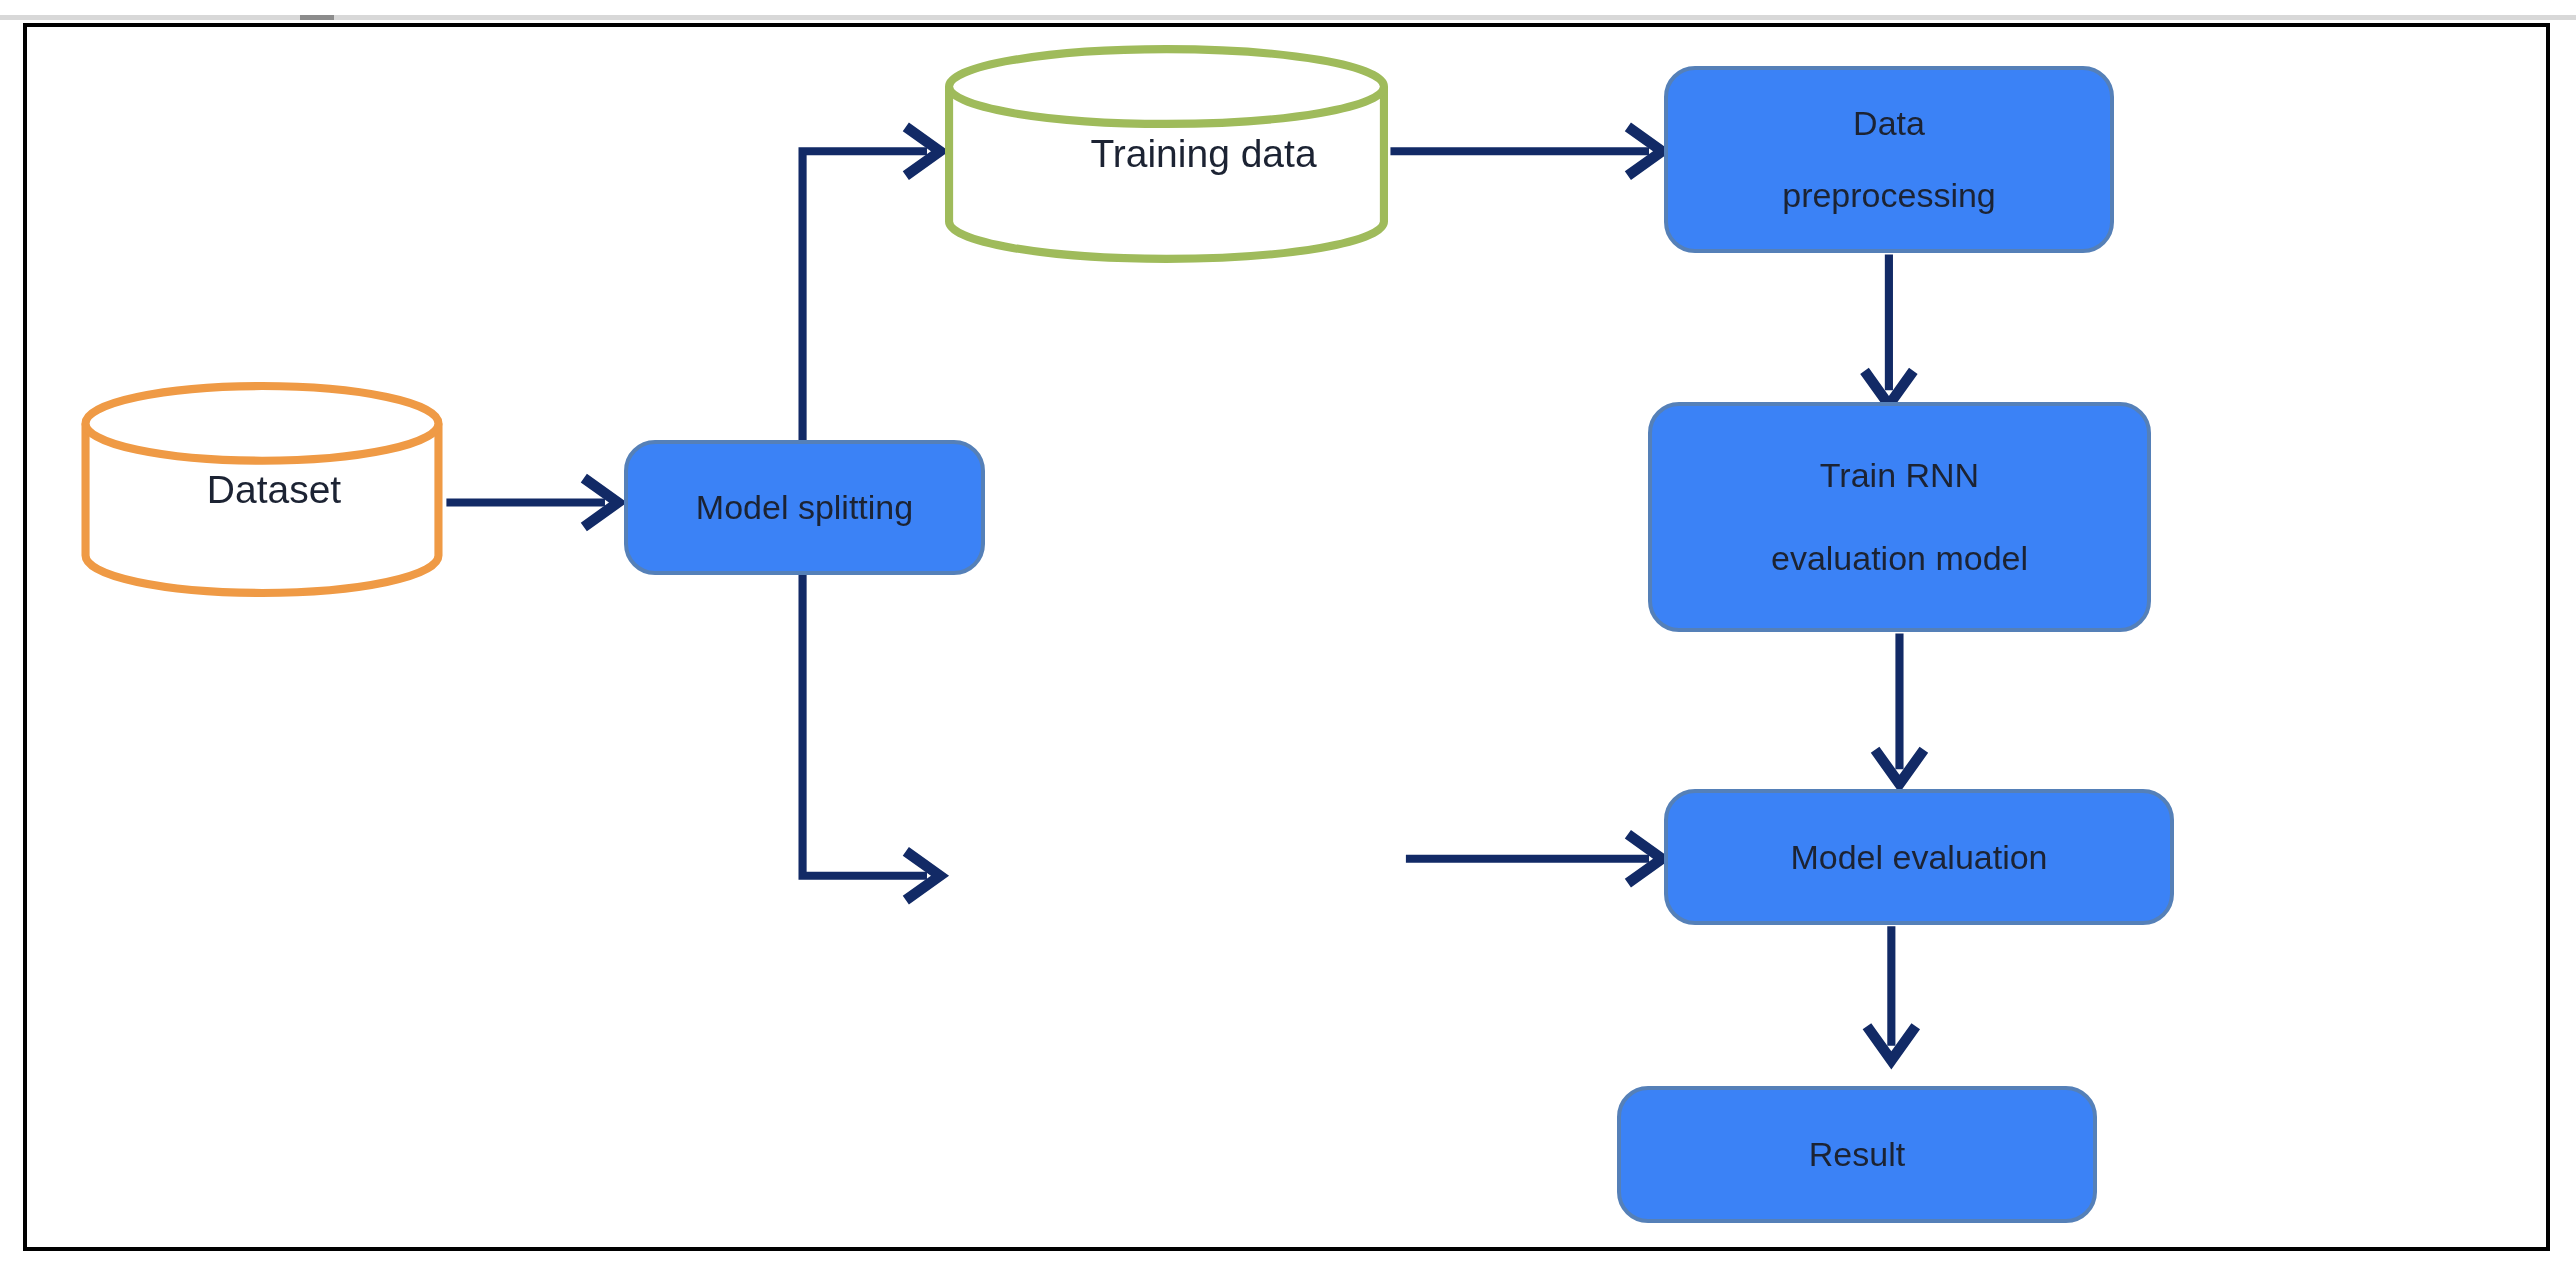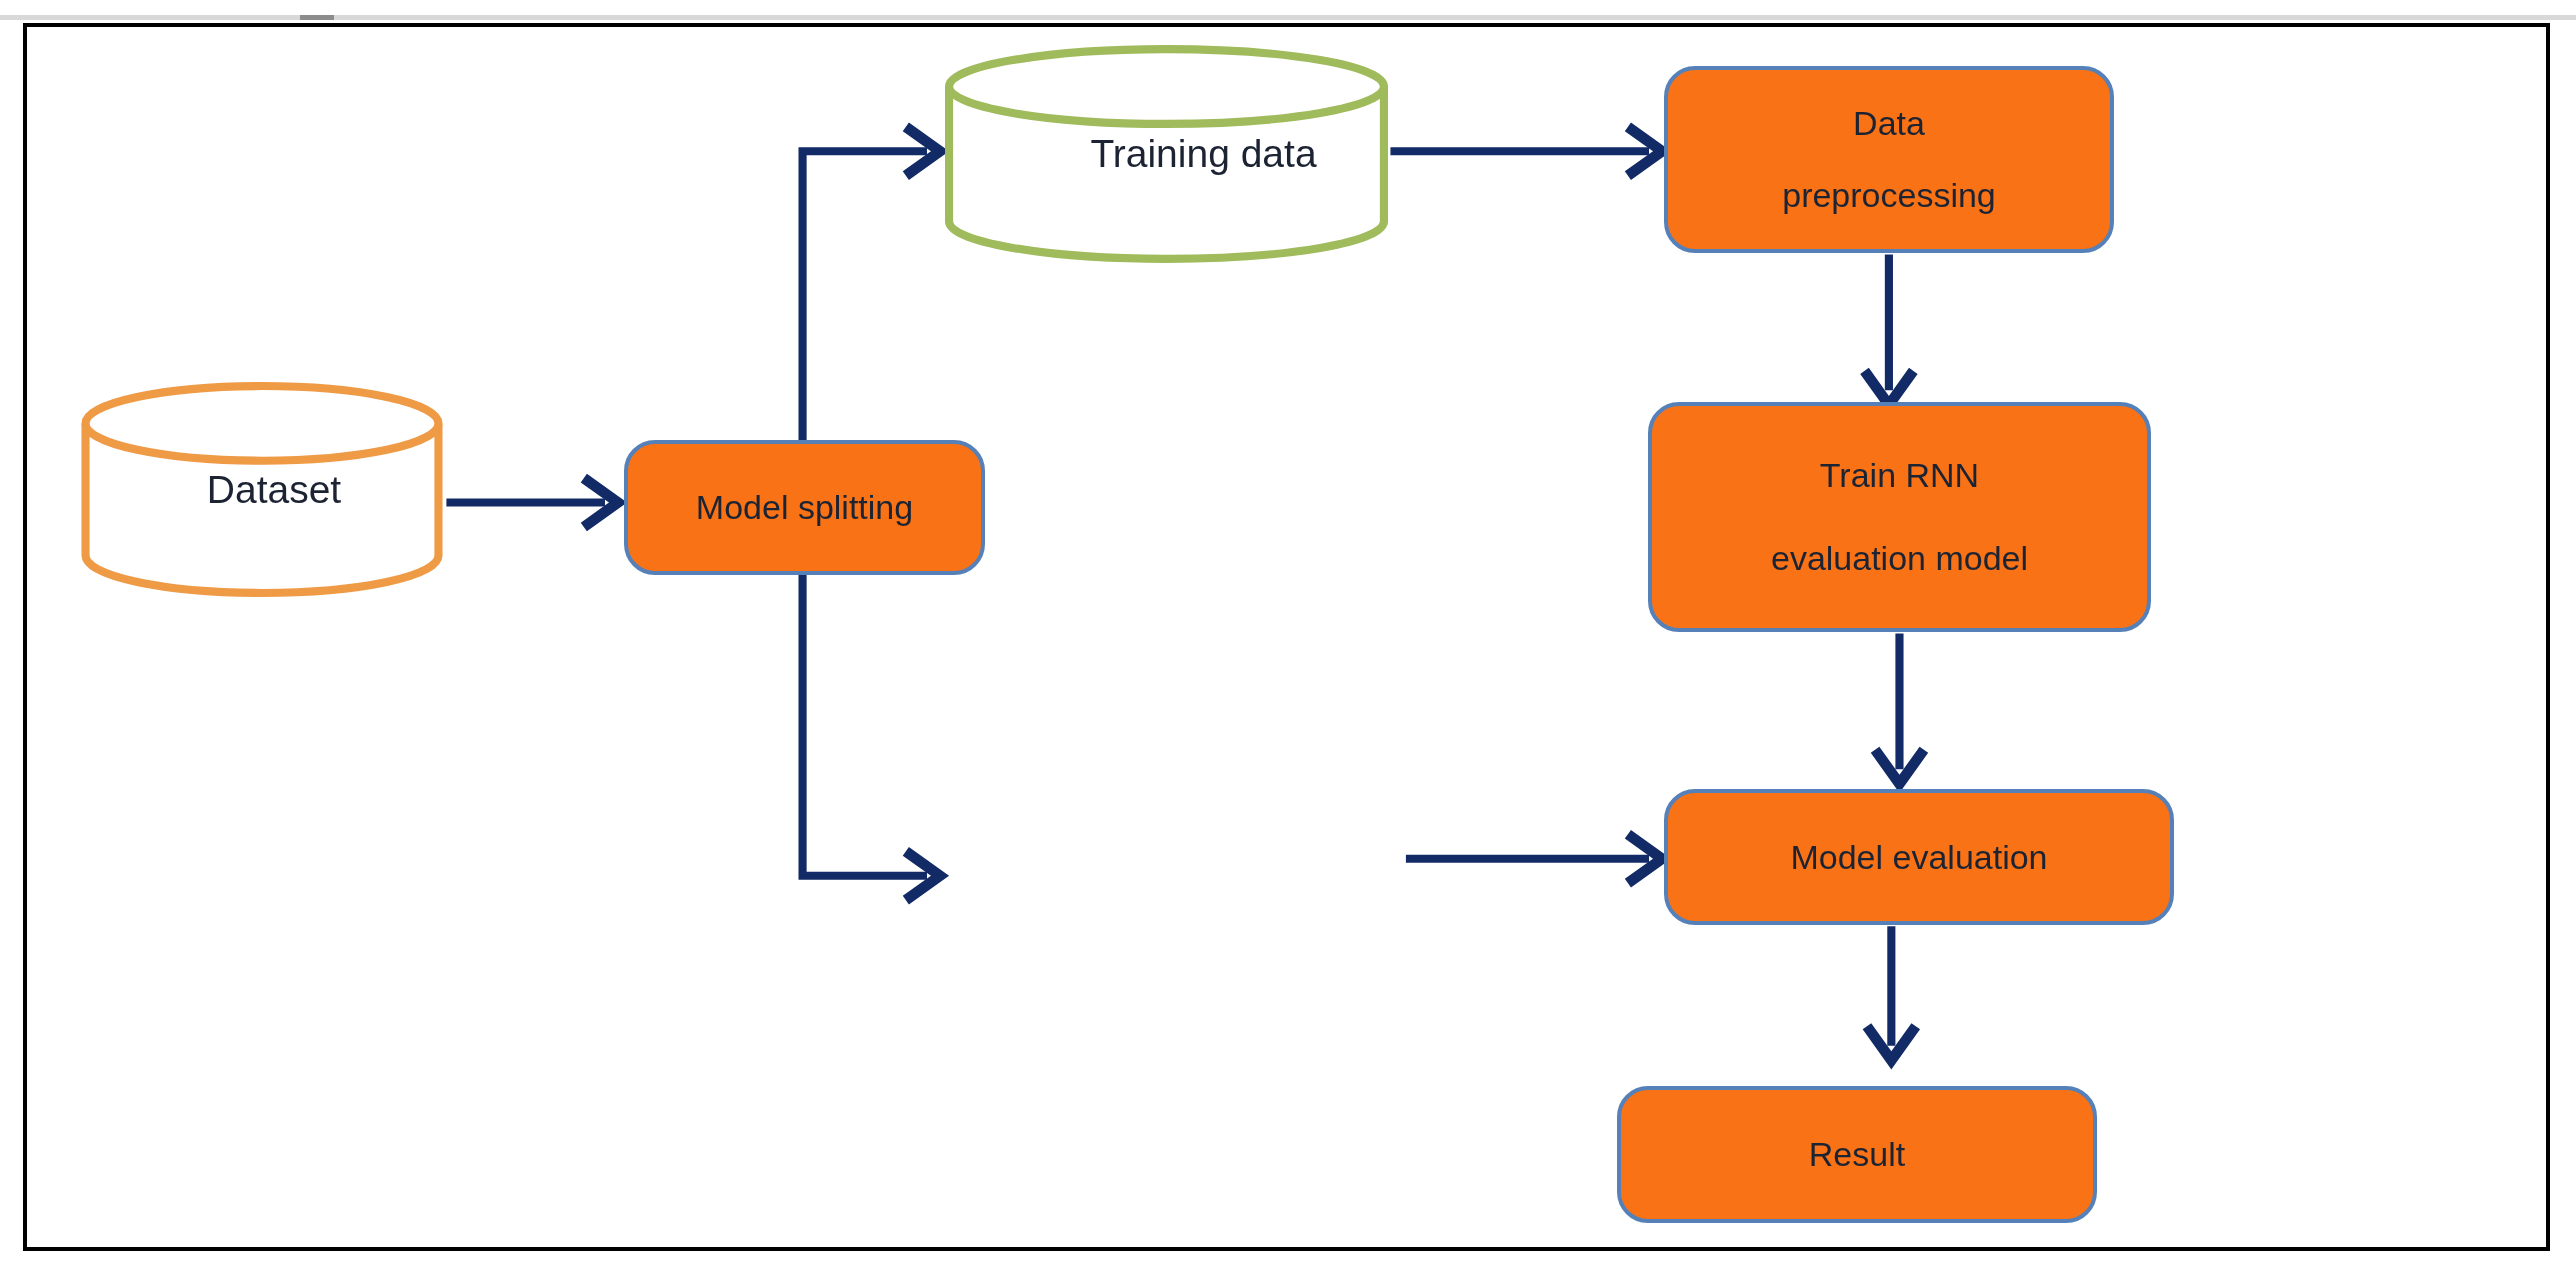--- a/index.html
+++ b/index.html
@@ -22,21 +22,21 @@
   .cyl svg{position:absolute;left:0;top:0;}
   .cyl .label{position:absolute;left:0;top:0;right:0;bottom:0;
               display:flex;align-items:center;justify-content:center;
               font-size:39px;color:var(--ink);}
   .stroke-orange{stroke:var(--orange);}
   .stroke-green{stroke:var(--green);}
   .stroke-red{stroke:var(--red);}
   .cylpath{fill:#ffffff;stroke-width:10;}
   
   .node-box{position:absolute;border:4.1px solid var(--boxblue);border-radius:31px;
-            background:#f97316;box-sizing:border-box;
+            background:#3b82f6;box-sizing:border-box;
             display:flex;flex-direction:column;align-items:center;justify-content:center;
             font-size:34px;color:var(--ink);text-align:center;}
   .node-box .line{line-height:2.1;}
 </style>
 </head>
 <body>
 
 <div class="canvas">
 
   <div class="track"></div>

